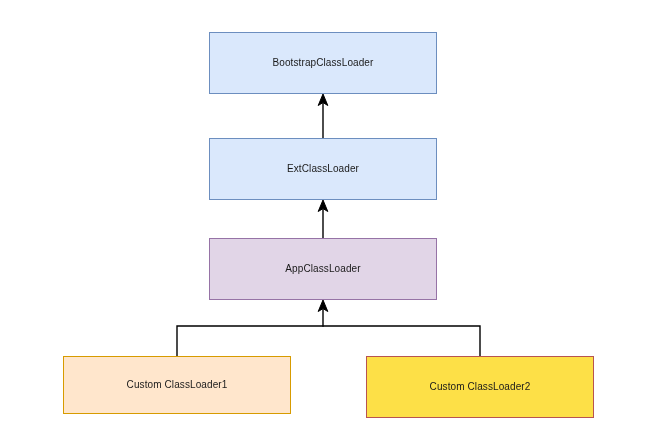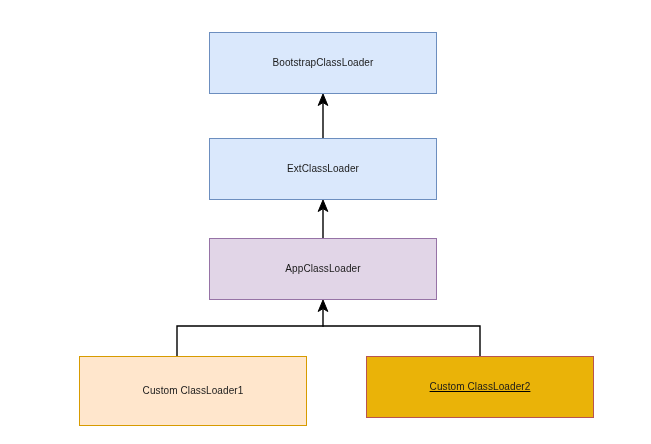--- a/index.html
+++ b/index.html
@@ -85,21 +85,21 @@
   </div>
 
   <div class="node" style="left:209px; top:138px; width:228px; height:62px; background:#dae8fc; border-color:#6c8ebf;">
     <span class="node-label">ExtClassLoader</span>
   </div>
 
   <div class="node" style="left:209px; top:238px; width:228px; height:62px; background:#e1d5e7; border-color:#9673a6;">
     <span class="node-label">AppClassLoader</span>
   </div>
 
-  <div class="node" style="left:79px; top:356px; width:228px; height:70px; background:#ffe6cc; border-color:#d79b00;">
+  <div class="node" style="left:63px; top:356px; width:228px; height:58px; background:#ffe6cc; border-color:#d79b00;">
     <span class="node-label">Custom ClassLoader1</span>
   </div>
 
-  <div class="node" style="left:366px; top:356px; width:228px; height:62px; background:#eab308; border-color:#b85450;text-decoration:underline;">
+  <div class="node" style="left:366px; top:356px; width:228px; height:62px; background:#fde047; border-color:#b85450;">
     <span class="node-label">Custom ClassLoader2</span>
   </div>
 
 </div>
 
 </body></html>

